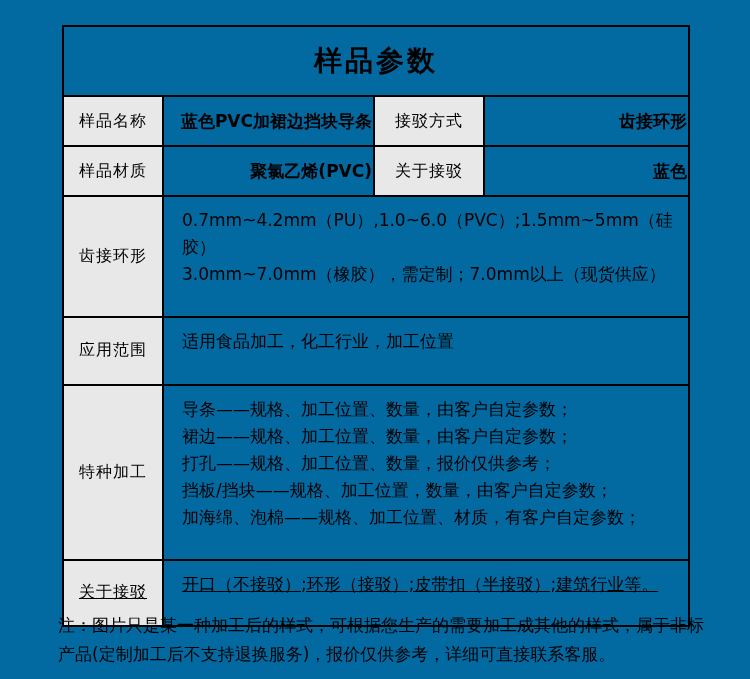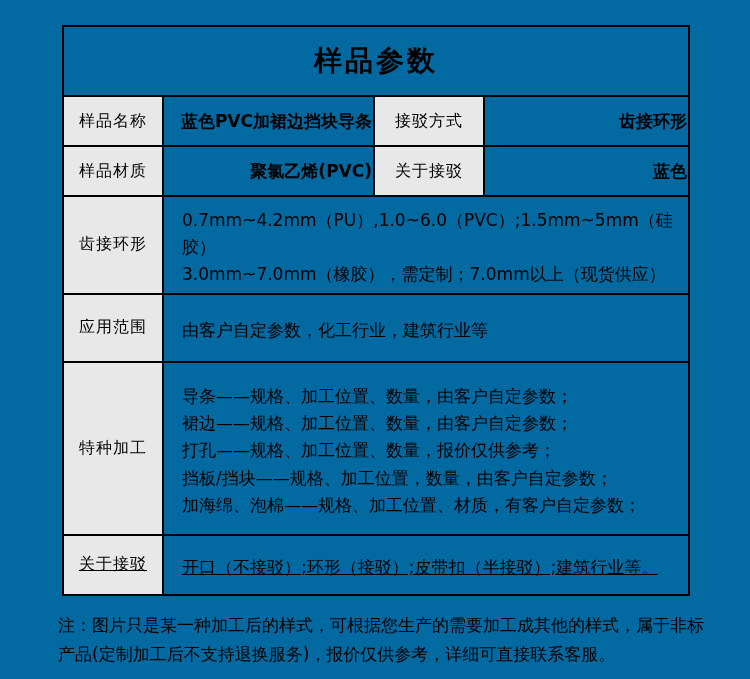--- a/index.html
+++ b/index.html
@@ -44,21 +44,21 @@
   }
   .value-cell {
     text-align: right;
     font-size: 17px;
     font-weight: bold;
   }
   .content-cell {
     text-align: left;
     font-size: 17px;
     line-height: 1.6;
-    padding: 10px 12px 4px 18px;
+    padding: 10px 12px 27px 18px;
     font-weight: normal;
   }
   .row-pair { height: 50px; }
   .row-thickness { height: 70px; }
   .row-application { height: 68px; margin-left: 16px; }
   .row-special { height: 173px; }
   .row-joint { height: 60px; text-decoration: underline; }
   .note {
     position: absolute;
     left: 58px;
@@ -104,21 +104,21 @@
       <tr class="row-thickness">
         <td class="label-cell">齿接环形</td>
         <td class="content-cell" colspan="3">
           <div>0.7mm~4.2mm（PU）,1.0~6.0（PVC）;1.5mm~5mm（硅胶）</div>
           <div>3.0mm~7.0mm（橡胶），需定制；7.0mm以上（现货供应）</div>
         </td>
       </tr>
 
       <tr class="row-application">
         <td class="label-cell">应用范围</td>
-        <td class="content-cell" colspan="3">由客户自定参数，化工行业，建筑行业等</td>
+        <td class="content-cell" colspan="3">适用食品加工，化工行业，加工位置</td>
       </tr>
 
       <tr class="row-special">
         <td class="label-cell">特种加工</td>
         <td class="content-cell" colspan="3">
           <div>导条——规格、加工位置、数量，由客户自定参数；</div>
           <div>裙边——规格、加工位置、数量，由客户自定参数；</div>
           <div>打孔——规格、加工位置、数量，报价仅供参考；</div>
           <div>挡板/挡块——规格、加工位置，数量，由客户自定参数；</div>
           <div>加海绵、泡棉——规格、加工位置、材质，有客户自定参数；</div>

